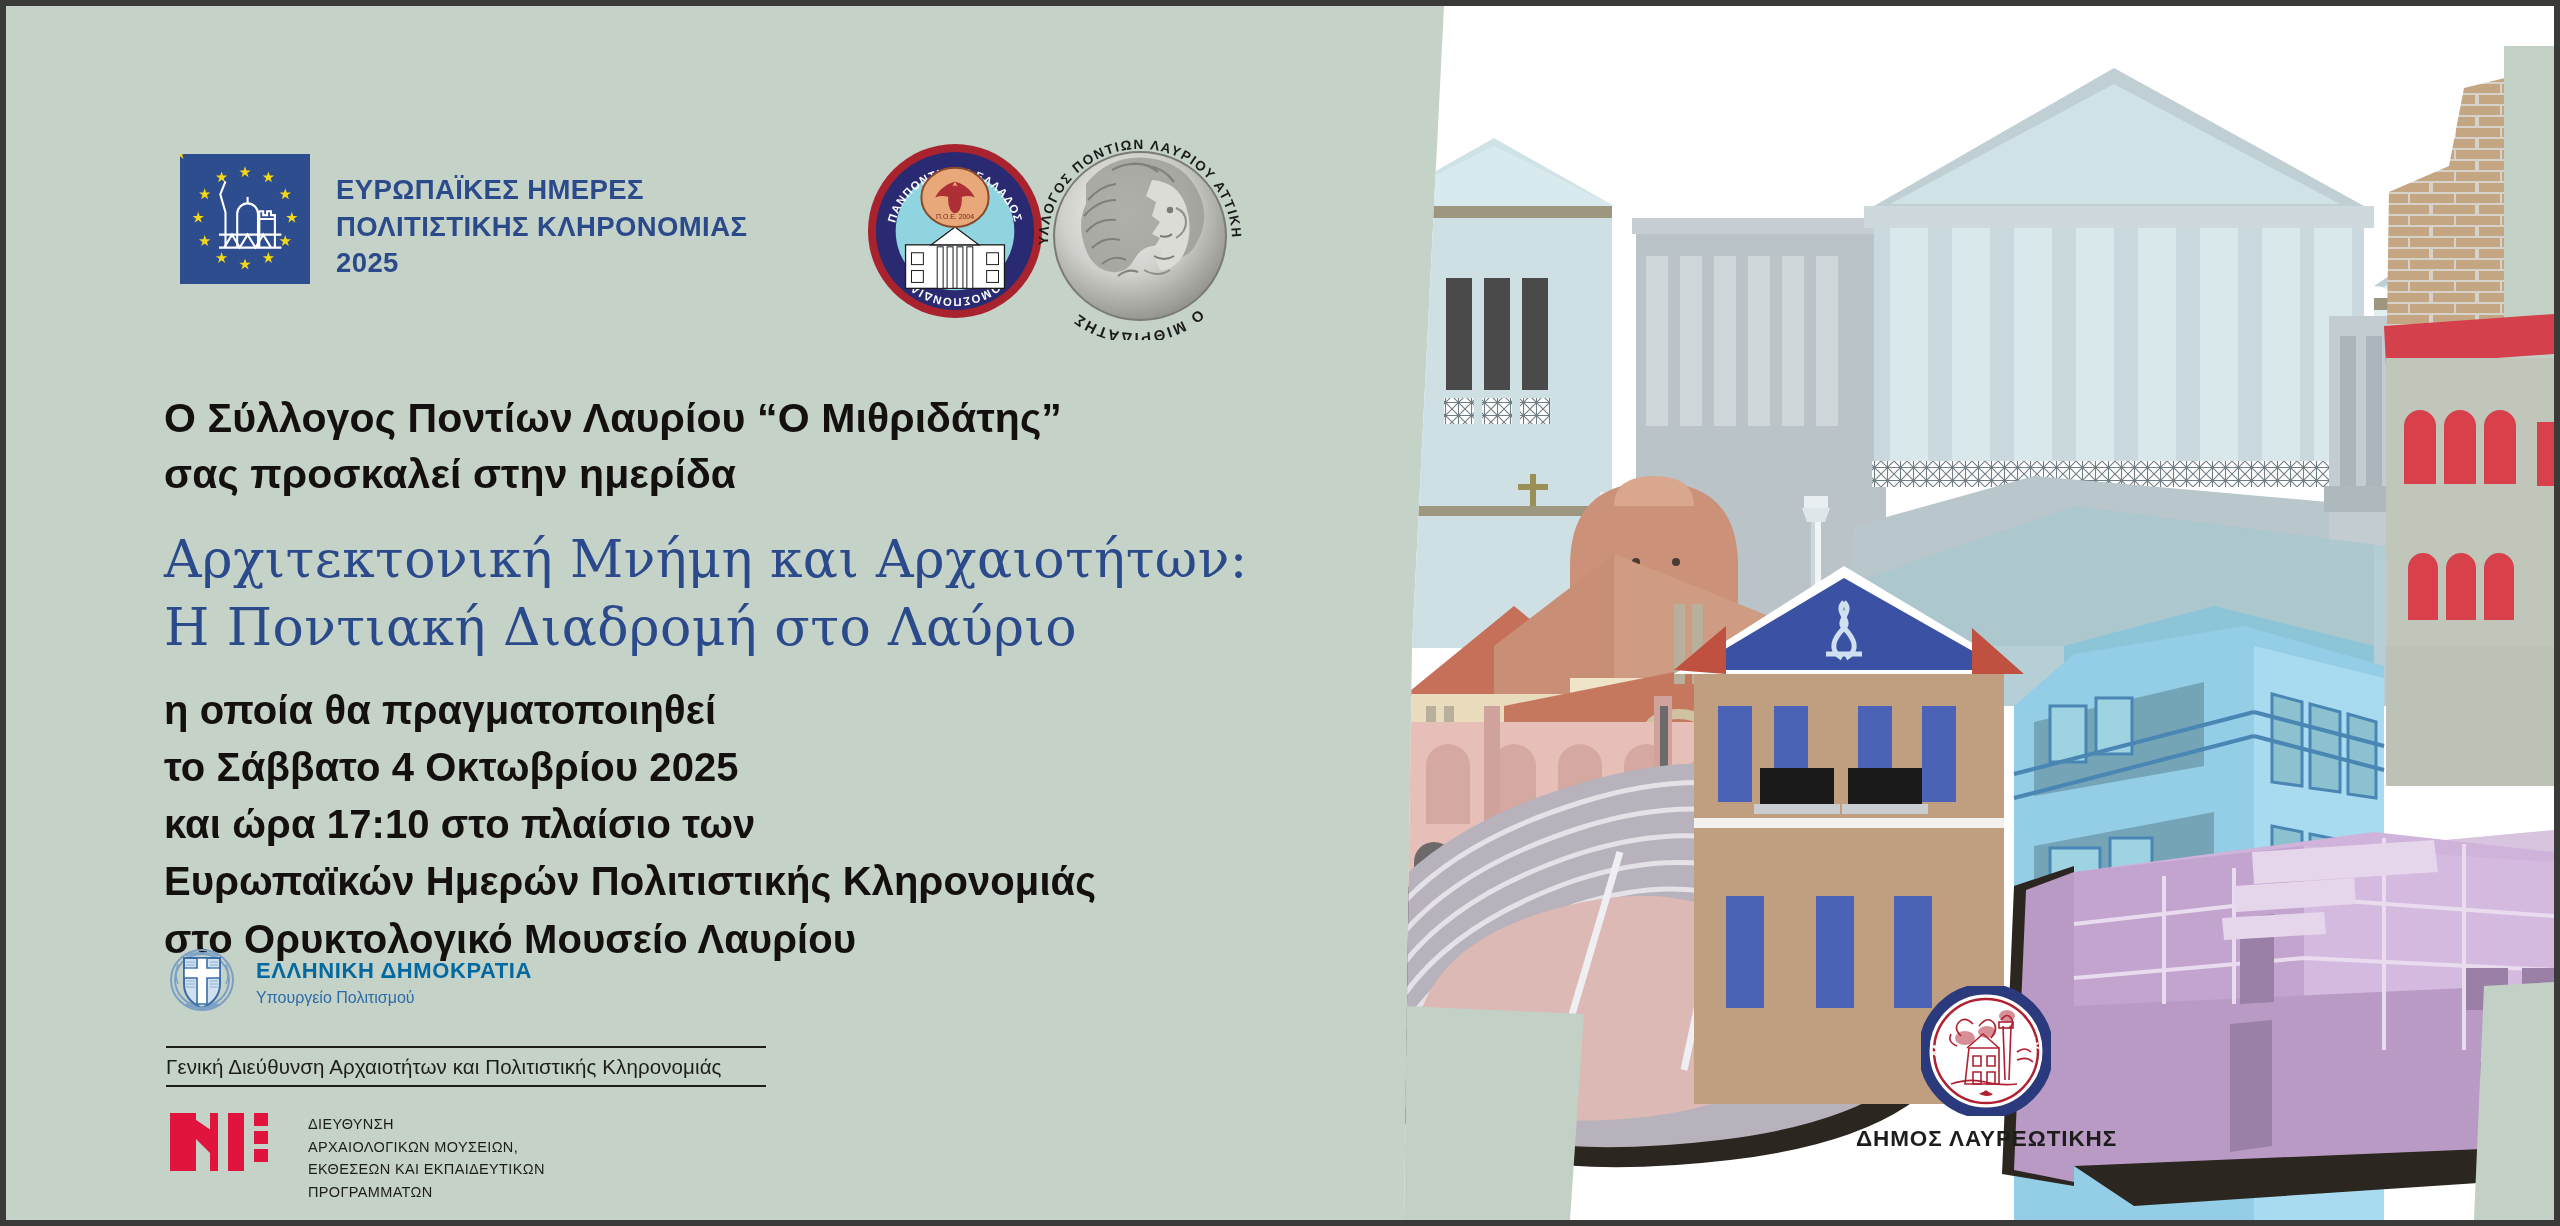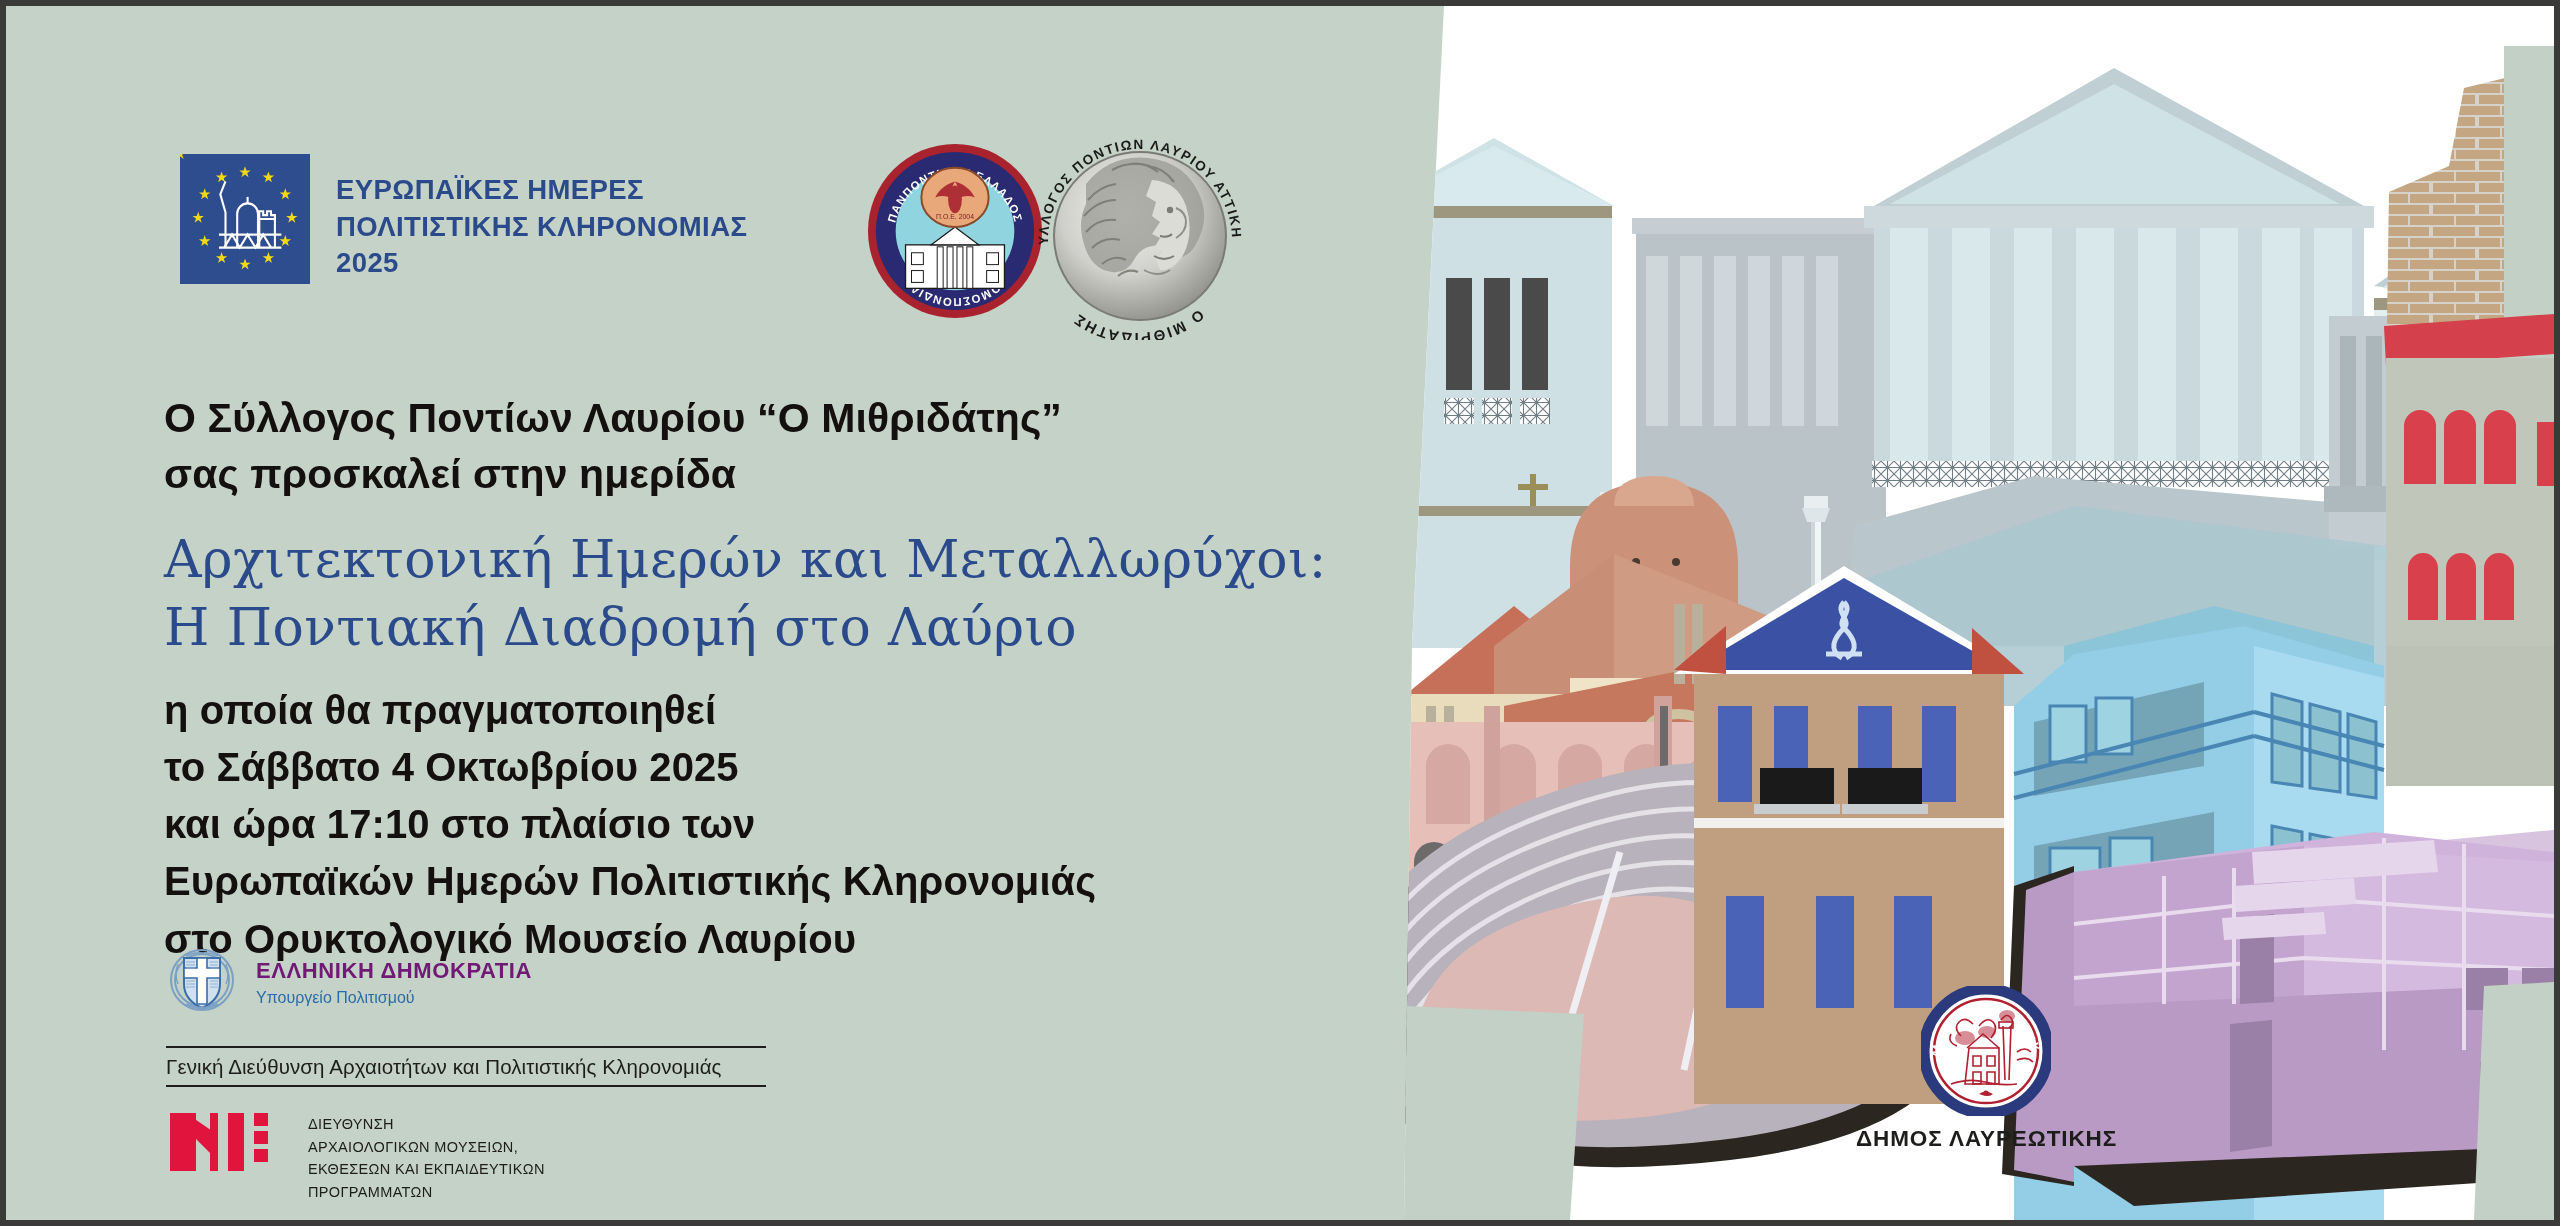--- a/index.html
+++ b/index.html
@@ -41,21 +41,21 @@
     color:#2b4a8b; font-family:"DejaVu Serif", serif; font-size:52px;
     line-height:1.32; letter-spacing:.4px; white-space:nowrap;
   }
   .when{ margin-top:18px; }
   .when .inv-line{ font-size:40px; line-height:1.43; }
 
   
   .ministry{ position:absolute; left:160px; top:940px; }
   .min-row{ display:flex; align-items:center; gap:18px; }
   .min-crest{ width:72px; height:72px; }
-  .min-txt1{ color:#701a75; font-weight:bold; font-size:22px; letter-spacing:.6px; }
+  .min-txt1{ color:#0369a1; font-weight:bold; font-size:22px; letter-spacing:.6px; }
   .min-txt2{ color:#2b6ca8; font-size:16px; margin-top:5px; }
 
   .gen-dir{ position:absolute; left:160px; top:1040px; width:600px; }
   .gen-dir .rule{ height:2px; background:#1d1d1b; }
   .gen-dir .gtext{ font-size:20.5px; color:#1d1d1b; padding:7px 0 6px 0; letter-spacing:.1px; white-space:nowrap; }
 
   .dmx{ position:absolute; left:160px; top:1103px; display:flex; align-items:flex-start; gap:24px; }
   .dmx-mark{ width:118px; height:72px; }
   .dmx-txt{ color:#1d1d1b; font-size:14.5px; line-height:1.56; letter-spacing:.35px; padding-top:4px; }
 
@@ -473,21 +473,21 @@
         </text>
       </svg>
     </div>
 
     <div class="invite">
       <div>
         <div class="inv-line">Ο Σύλλογος Ποντίων Λαυρίου “Ο Μιθριδάτης”</div>
         <div class="inv-line">σας προσκαλεί στην ημερίδα</div>
       </div>
       <div class="title-blk">
-        <div class="title-line">Αρχιτεκτονική Ημερών και Μεταλλωρύχοι:</div>
+        <div class="title-line">Αρχιτεκτονική Μνήμη και Αρχαιοτήτων:</div>
         <div class="title-line">Η Ποντιακή Διαδρομή στο Λαύριο</div>
       </div>
       <div class="when">
         <div class="inv-line">η οποία θα πραγματοποιηθεί</div>
         <div class="inv-line">το Σάββατο 4 Οκτωβρίου 2025</div>
         <div class="inv-line">και ώρα 17:10 στο πλαίσιο των</div>
         <div class="inv-line">Ευρωπαϊκών Ημερών Πολιτιστικής Κληρονομιάς</div>
         <div class="inv-line">στο Ορυκτολογικό Μουσείο Λαυρίου</div>
       </div>
     </div>

